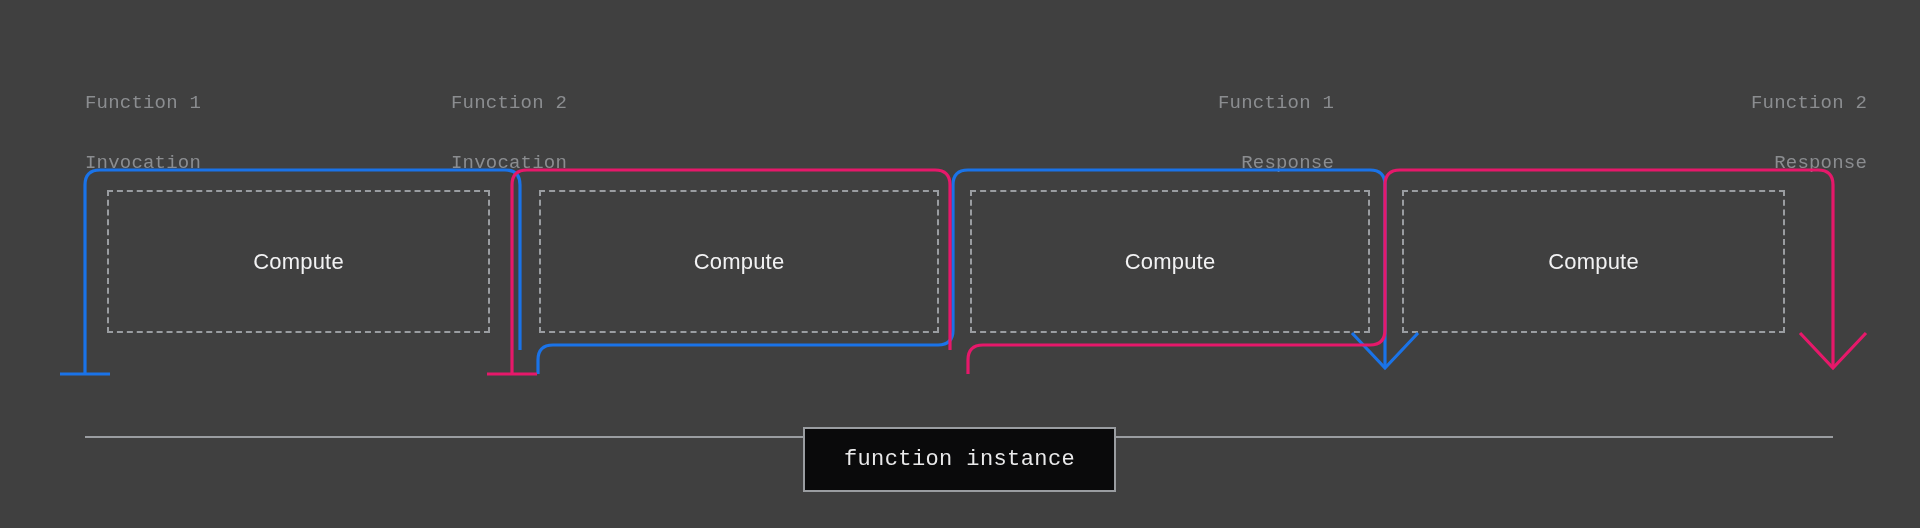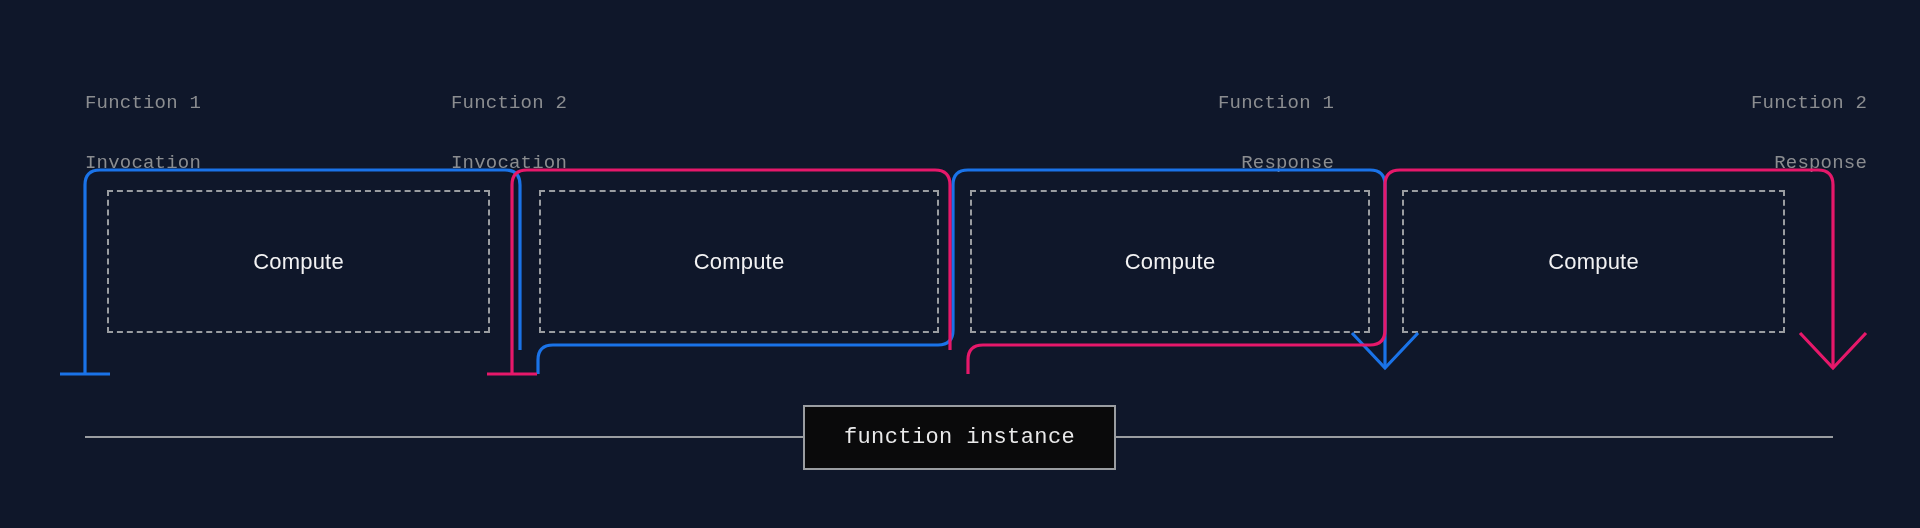--- a/index.html
+++ b/index.html
@@ -10,21 +10,21 @@
   body {
     width: 1920px;
     height: 528px;
     overflow: hidden;
     font-family: "Liberation Sans", sans-serif;
   }
   #stage {
     position: relative;
     width: 1920px;
     height: 528px;
-    background: #0f172a;
+    background: #404040;
   }
 
   
   .phase-label {
     position: absolute;
     font-family: "Liberation Mono", monospace;
     font-size: 19px;
     line-height: 30px;
     color: #8b8d90;
     white-space: pre-line;
@@ -60,20 +60,21 @@
 
   
   #instance-box {
     position: absolute;
     box-sizing: border-box;
     border: 2px solid #9a9da1;
     background: #0a0a0b;
     display: flex;
     align-items: center;
     justify-content: center;
+    margin-top: 22px;
   }
   #instance-label {
     font-family: "Liberation Mono", monospace;
     font-size: 22px;
     color: #e9e9ea;
     letter-spacing: 0.4px;
   }
 </style>
 </head>
 <body>

